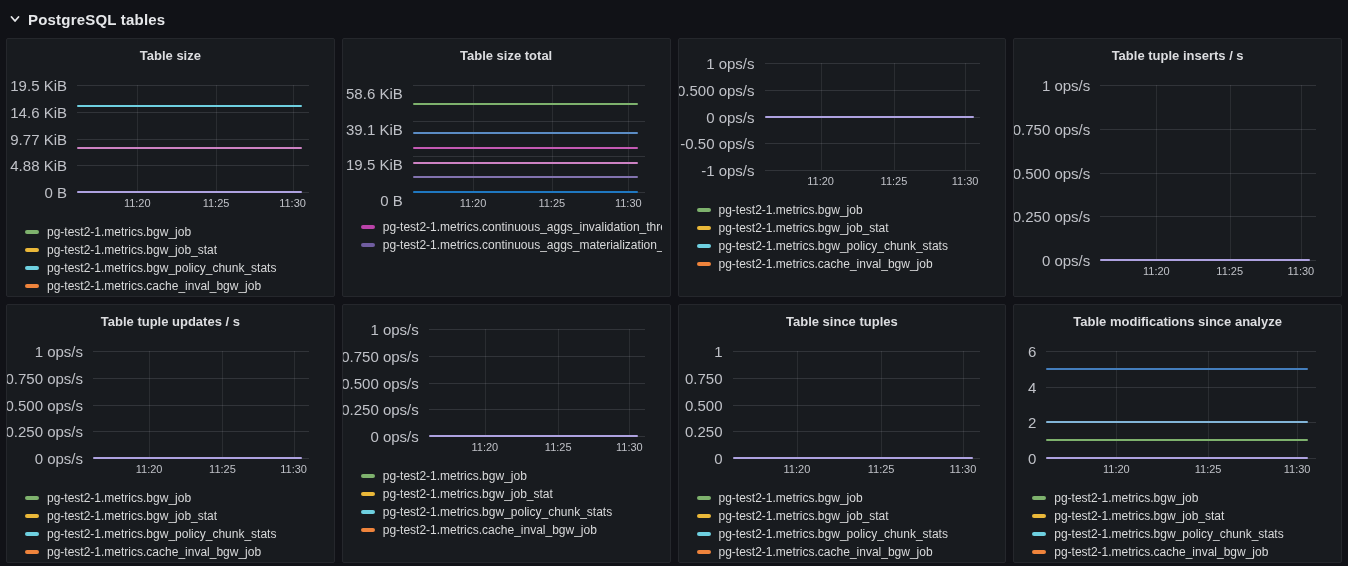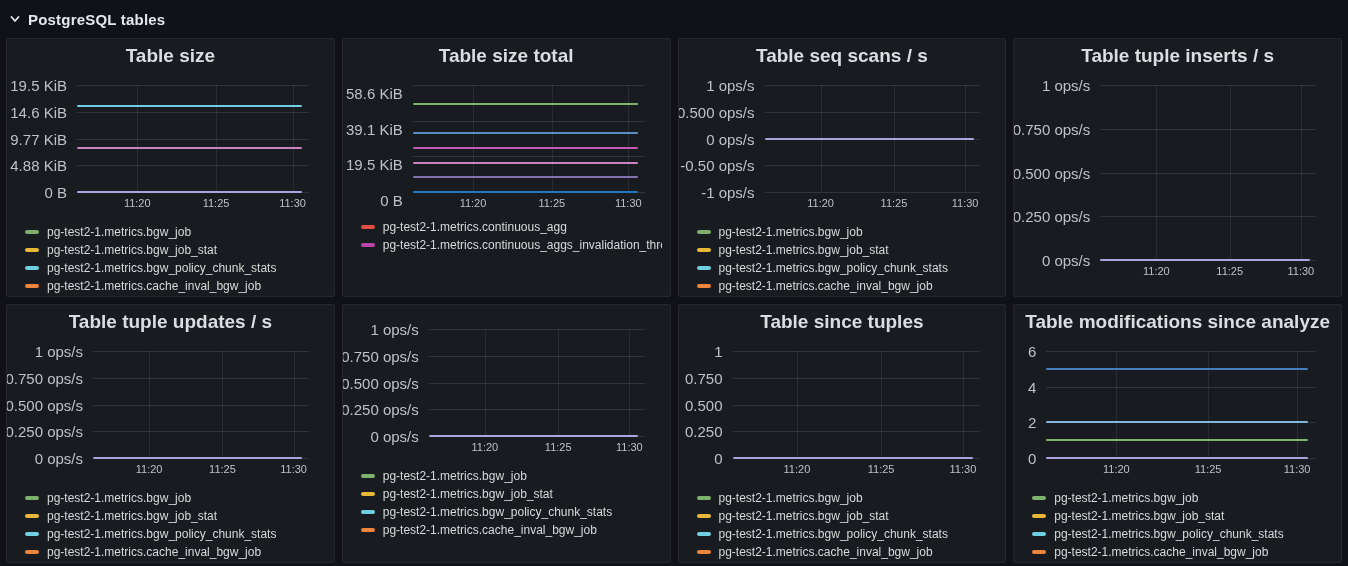--- a/index.html
+++ b/index.html
@@ -3,21 +3,21 @@
 <meta charset="utf-8">
 <style>
   * { margin:0; padding:0; box-sizing:border-box; }
   html,body { width:1348px; height:566px; overflow:hidden; background:#111217;
               font-family:"Liberation Sans", sans-serif; }
   .section-header { height:38px; display:flex; align-items:center; padding-left:8px; gap:6px; cursor:pointer; }
   .section-header .chev { width:14px; height:14px; display:inline-flex; }
   .section-title { color:#E6E7EA; font-size:15px; font-weight:700; letter-spacing:.2px; }
   .grid { display:grid; grid-template-columns:repeat(4,1fr); grid-auto-rows:259px; gap:7px; margin:0 6px; }
   .panel { background:#181B1F; border:1px solid #25272C; border-radius:2px; padding:6px 8px 0 8px; overflow:hidden; }
-  .panel-title { height:22px; line-height:22px; text-align:center; color:#DCDDE0; font-size:19px; font-weight:600; cursor:pointer; white-space:nowrap; overflow:hidden; }
+  .panel-title { height:22px; line-height:22px; text-align:center; color:#DCDDE0; font-size:13px; font-weight:600; cursor:pointer; white-space:nowrap; overflow:hidden; }
   .chart { display:flex; margin-top:18px; }
   .yaxis { position:relative; flex:none; }
   .ytick { position:absolute; right:10px; transform:translateY(-50%); color:#BFC1C7; font-size:15px; white-space:nowrap; }
   .chart-right { flex:1; min-width:0; }
   .plot { position:relative; margin-right:17px; }
   .hgrid { position:absolute; left:0; right:0; height:1px; background:rgba(204,204,220,0.14); }
   .vgrid { position:absolute; top:0; bottom:0; width:1px; background:rgba(204,204,220,0.10); }
   .sline { position:absolute; left:0; width:97%; height:2px; border-radius:1px; transform:translateY(-50%); }
   .xaxis { position:relative; height:16px; margin-top:3px; margin-right:17px; }
   .xtick { position:absolute; top:2px; transform:translateX(-50%); color:#BFC1C7; font-size:11px; white-space:nowrap; }
@@ -117,31 +117,30 @@
           </div>
           <div class="xaxis">
             <span class="xtick" style="left: 26%;">11:20</span>
             <span class="xtick" style="left: 60%;">11:25</span>
             <span class="xtick" style="left: 93%;">11:30</span>
           </div>
         </div>
       </div>
       <div class="legend scrolled">
         <div class="legend-item">
-          <span class="swatch" style="background: rgb(226, 77, 66);"></span>
-          <span class="legend-label">pg-test2-1.metrics.continuous_agg</span>
-        </div>
-        <div class="legend-item">
           <span class="swatch" style="background: rgb(186, 67, 169);"></span>
           <span class="legend-label">pg-test2-1.metrics.continuous_aggs_invalidation_thre</span>
         </div>
-      </div>
-    </div>
-    <div class="panel">
-      <div class="panel-title">Table seq scans / s</div>
+        <div class="legend-item">
+          <span class="swatch" style="background: rgb(112, 93, 160);"></span>
+          <span class="legend-label">pg-test2-1.metrics.continuous_aggs_materialization_</span>
+        </div>
+      </div>
+    </div>
+    <div class="panel">
       <div class="chart">
         <div class="yaxis" style="width: 78px; height: 107px;">
           <span class="ytick" style="top: 0%;">1 ops/s</span>
           <span class="ytick" style="top: 25%;">0.500 ops/s</span>
           <span class="ytick" style="top: 50%;">0 ops/s</span>
           <span class="ytick" style="top: 75%;">-0.50 ops/s</span>
           <span class="ytick" style="top: 100%;">-1 ops/s</span>
         </div>
         <div class="chart-right">
           <div class="plot" style="height: 107px;">

